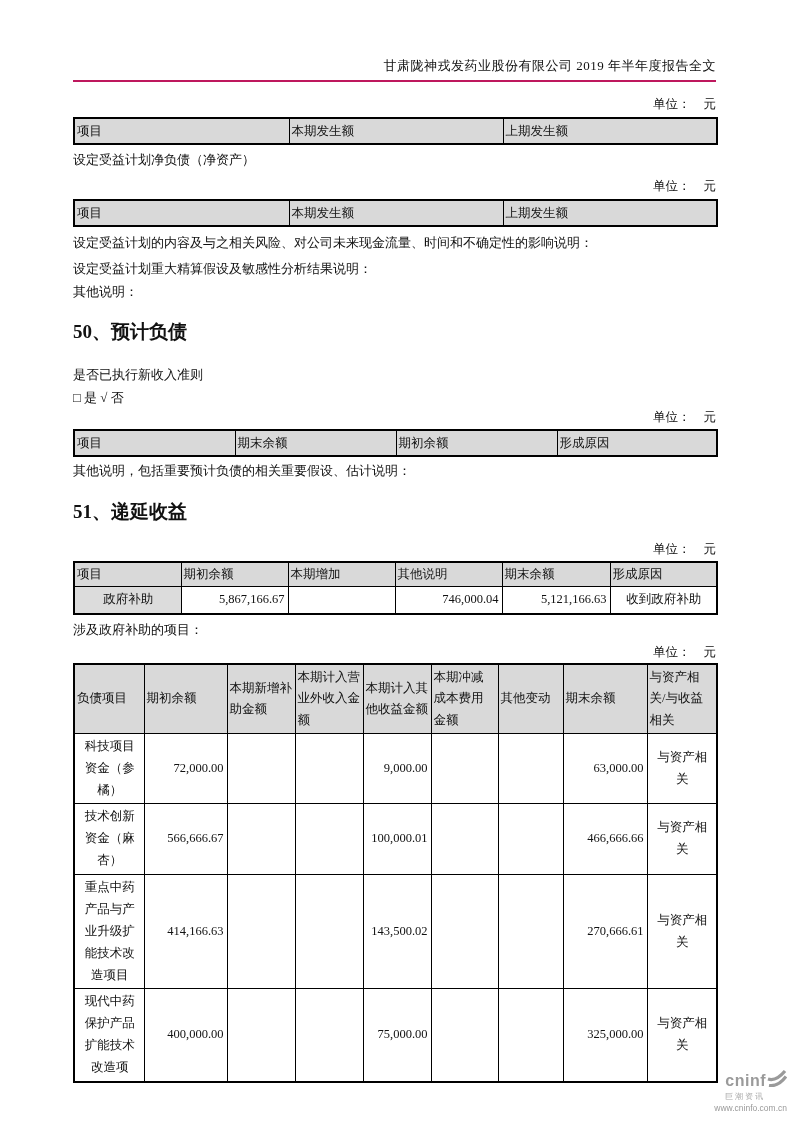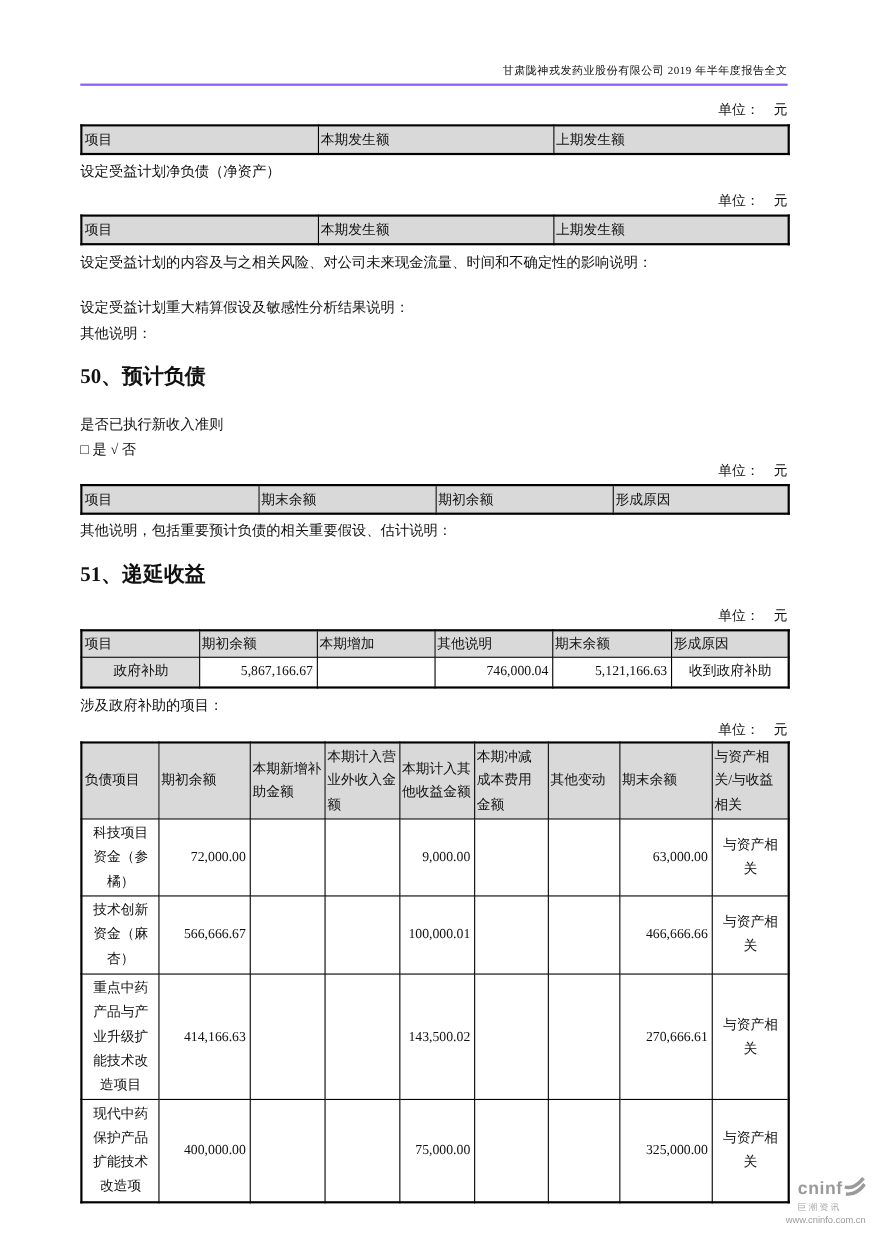--- a/index.html
+++ b/index.html
@@ -5,22 +5,22 @@
   html,body { margin:0; padding:0; background:#888; }
   .page {
     position:relative; width:793px; height:1122px; margin:0 auto;
     background:#ffffff; overflow:hidden;
     font-family:"Liberation Serif","DejaVu Serif",serif; color:#111;
   }
   .content { position:absolute; left:73px; top:0; width:643px; }
 
   .doc-header {
     padding-top:57px; padding-bottom:5px; text-align:right;
-    font-size:10px; letter-spacing:0.5px;
-    border-bottom:2px solid #8b5cf6;
+    font-size:13px; letter-spacing:0.5px;
+    border-bottom:2px solid #be185d;
   }
 
   .unit-line { text-align:right; font-size:12.5px; height:16px; line-height:16px; }
   .unit-line .cur { display:inline-block; margin-left:13px; }
   .u1 { margin-top:14px; }
   .u2 { margin-top:10px; }
   .u3 { margin-top:3px; }
   .u4 { margin-top:20px; }
   .u5 { margin-top:6px; }
 
@@ -47,21 +47,21 @@
   .tbl-d th { height:64px; line-height:1.7; }
   .tbl-d td { line-height:1.75; }
   .tbl-d tr.r1 td { height:48px; }
   .tbl-d tr.r2 td { height:46px; }
   .tbl-d tr.r3 td { height:92px; }
   .tbl-d tr.r4 td { height:82px; }
 
   .para { font-size:13px; line-height:17px; }
   .p-netliab { margin-top:6px; }
   .p-risk    { margin-top:7px; }
-  .p-actu    { margin-top:24px; }
+  .p-actu    { margin-top:9px; }
   .p-other   { margin-top:6px; }
   .p-quest   { margin-top:25px; }
   .p-answer  { margin-top:6px; }
   .p-note50  { margin-top:5px; }
   .p-gov     { margin-top:6px; }
 
   .sec-h { font-size:19px; font-weight:bold; line-height:19px; }
   .h50 { margin-top:22px; }
   .h51 { margin-top:23px; }
 

